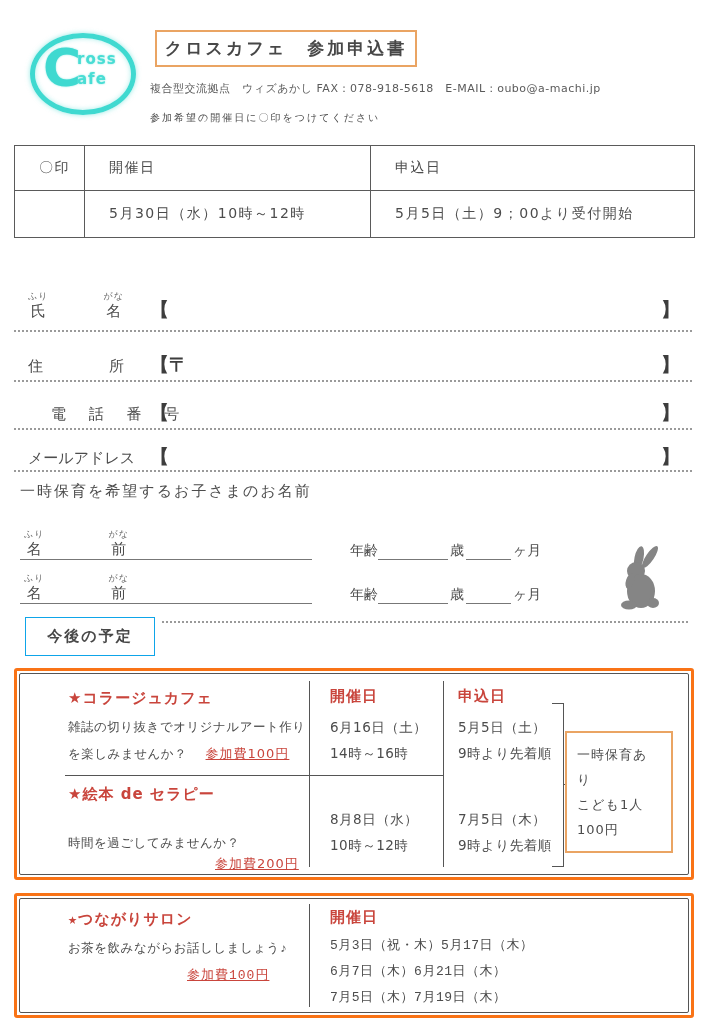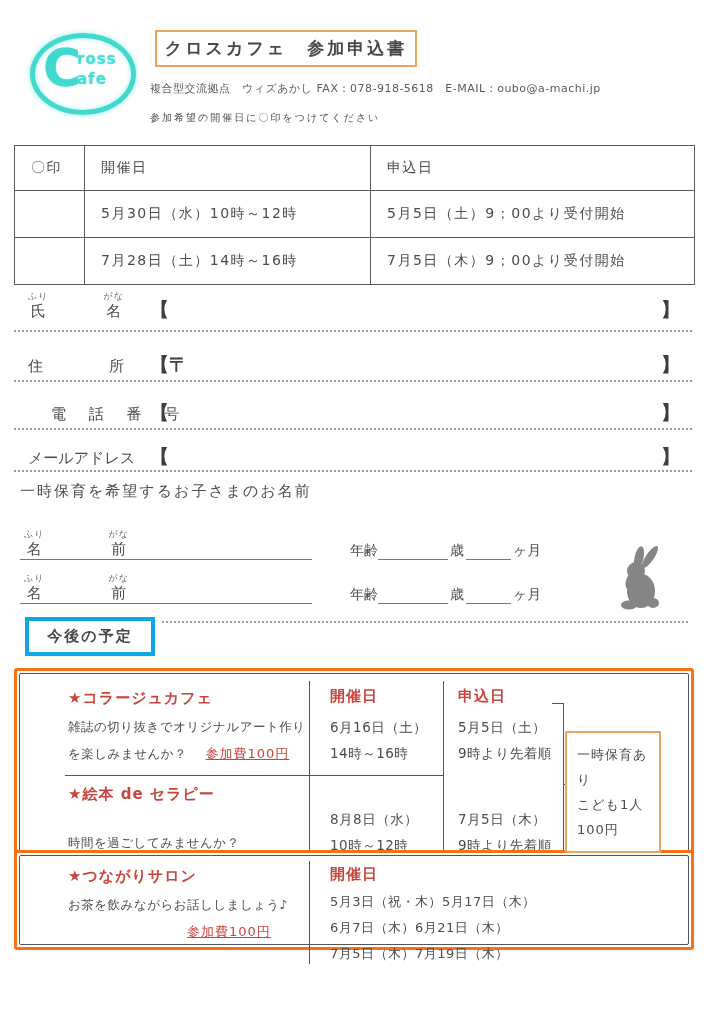--- a/index.html
+++ b/index.html
@@ -25,21 +25,21 @@
   .title-box { position:absolute; left:155px; top:30px; width:262px; height:37px;
     border:2px solid #eaa463; display:flex; align-items:center; justify-content:center;
     font-size:17px; font-weight:bold; letter-spacing:3px; color:#474747; background:#fff; }
   .subtitle { position:absolute; left:150px; top:81px; font-size:11px; letter-spacing:.5px; color:#5a5a5a; }
   .instruction { position:absolute; left:150px; top:111px; font-size:10px; letter-spacing:2px; color:#4c4c4c; }
 
   
   table.schedule { position:absolute; left:14px; top:145px; width:680px; border-collapse:collapse; table-layout:fixed; }
   table.schedule td, table.schedule th {
     border:1.6px solid #5a5a5a; font-weight:normal; font-size:14px; letter-spacing:1.5px;
-    color:#4c4c4c; text-align:left; padding-left:16px; background:#fff;margin-left:45px; }
+    color:#4c4c4c; text-align:left; padding-left:24px; background:#fff;margin-left:45px; }
   table.schedule th { height:45px; }
   table.schedule td { height:47px; }
   .col-mark { width:70px; }
   .col-date { width:286px; }
   .col-apply { width:324px; }
   td.date-cell { padding-left:20px; }
 
   
   .field { position:absolute; left:28px; width:652px; height:34px; }
   .flabel { position:absolute; left:0; bottom:2px; display:flex; justify-content:space-between; align-items:flex-end; }
@@ -60,48 +60,48 @@
   .cname { width:292px; border-bottom:1.6px solid #777; display:flex; gap:64px; padding-left:4px; align-items:flex-end; }
   .cage { margin-left:38px; display:flex; align-items:flex-end; font-size:14px; color:#4c4c4c; }
   .age-line { display:inline-block; border-bottom:1.6px solid #777; height:3px; }
   .w70 { width:70px; } .w45 { width:45px; }
   .cage .unit { margin:0 2px; }
 
   .rabbit { position:absolute; left:612px; top:545px; }
 
   
   .upcoming-box { position:absolute; left:25px; top:617px; width:130px; height:39px;
-    border:4px solid #0ea5e9; display:flex; align-items:center; justify-content:center;
+    border:1px solid #0ea5e9; display:flex; align-items:center; justify-content:center;
     font-size:15px; font-weight:bold; letter-spacing:2px; color:#474747; background:#fff; }
   .upcoming-dotline { position:absolute; left:162px; top:621px; width:526px; border-top:2px dotted #9a9a9a; }
 
   
   .sketch-box { position:absolute; left:14px; width:680px; border:3px solid #f97316; border-radius:3px; background:#fff; }
   .sketch-box::before { content:""; position:absolute; inset:2px; border:1.4px solid #555; border-radius:2px; pointer-events:none; }
   .events-box { top:668px; height:212px; }
-  .salon-box { top:850px; height:100px; }
+  .salon-box { top:893px; height:125px;font-family:Liberation Mono, monospace; }
 
   .ev-title { position:absolute; font-size:15px; font-weight:bold; color:#c9453c; letter-spacing:1px; }
   .ev-desc { position:absolute; font-size:12.5px; letter-spacing:.5px; color:#4c4c4c; }
   .fee { color:#c9453c; text-decoration:underline; letter-spacing:1px; }
   .fee-inline { margin-left:14px; font-size:13px; }
   .fee-line { position:absolute; font-size:13px; }
   .col-header { position:absolute; font-size:15px; font-weight:bold; color:#c9453c; letter-spacing:1px; }
   .cell-line { position:absolute; font-size:13.5px; letter-spacing:.5px; color:#4c4c4c; }
   .vdiv { position:absolute; width:0; border-left:1.6px solid #555; }
   .hdiv { position:absolute; height:0; border-top:1.6px solid #555; }
 
   .bracket-shape { position:absolute; left:535px; top:32px; width:12px; height:164px;
     border-top:1.6px solid #555; border-right:1.6px solid #555; border-bottom:1.6px solid #555; }
   .bracket-tick { position:absolute; left:547px; top:113px; width:10px; border-top:1.6px solid #555; }
 
   .note-box { position:absolute; border:2px solid #eaa463; background:#fff; font-size:13px;
     color:#4c4c4c; letter-spacing:1px; z-index:2; }
   .note-box div { line-height:25px; }
-  .events-note { left:548px; top:60px; width:96px; padding:9px 10px; }
+  .events-note { left:548px; top:60px; width:108px; padding:9px 10px; }
   .salon-note { left:550px; top:26px; width:120px; padding:5px 10px; }
   .salon-note div { line-height:24px; }
 
   .salon-dates div { position:absolute; font-size:13px; letter-spacing:.5px; color:#4c4c4c; }
 </style>
 </head>
 <body>
 
 <div class="page">
 
@@ -121,25 +121,20 @@
         <tr>
       <th class="col-mark">〇印</th>
       <th class="col-date">開催日</th>
       <th class="col-apply">申込日</th>
     </tr>
     <tr>
       <td></td>
       <td class="date-cell">5月30日（水）10時～12時</td>
       <td>5月5日（土）9；00より受付開始</td>
     </tr>
-    <tr>
-      <td></td>
-      <td class="date-cell">7月28日（土）14時～16時</td>
-      <td>7月5日（木）9；00より受付開始</td>
-    </tr>
   </tbody>
     </table>
 
   <div class="field" style="top:289px">
     <div class="flabel two">
       <span class="char-stack">
         <span class="furi">ふり</span>
         <span class="kanji">氏</span>
       </span>
       <span class="char-stack">

